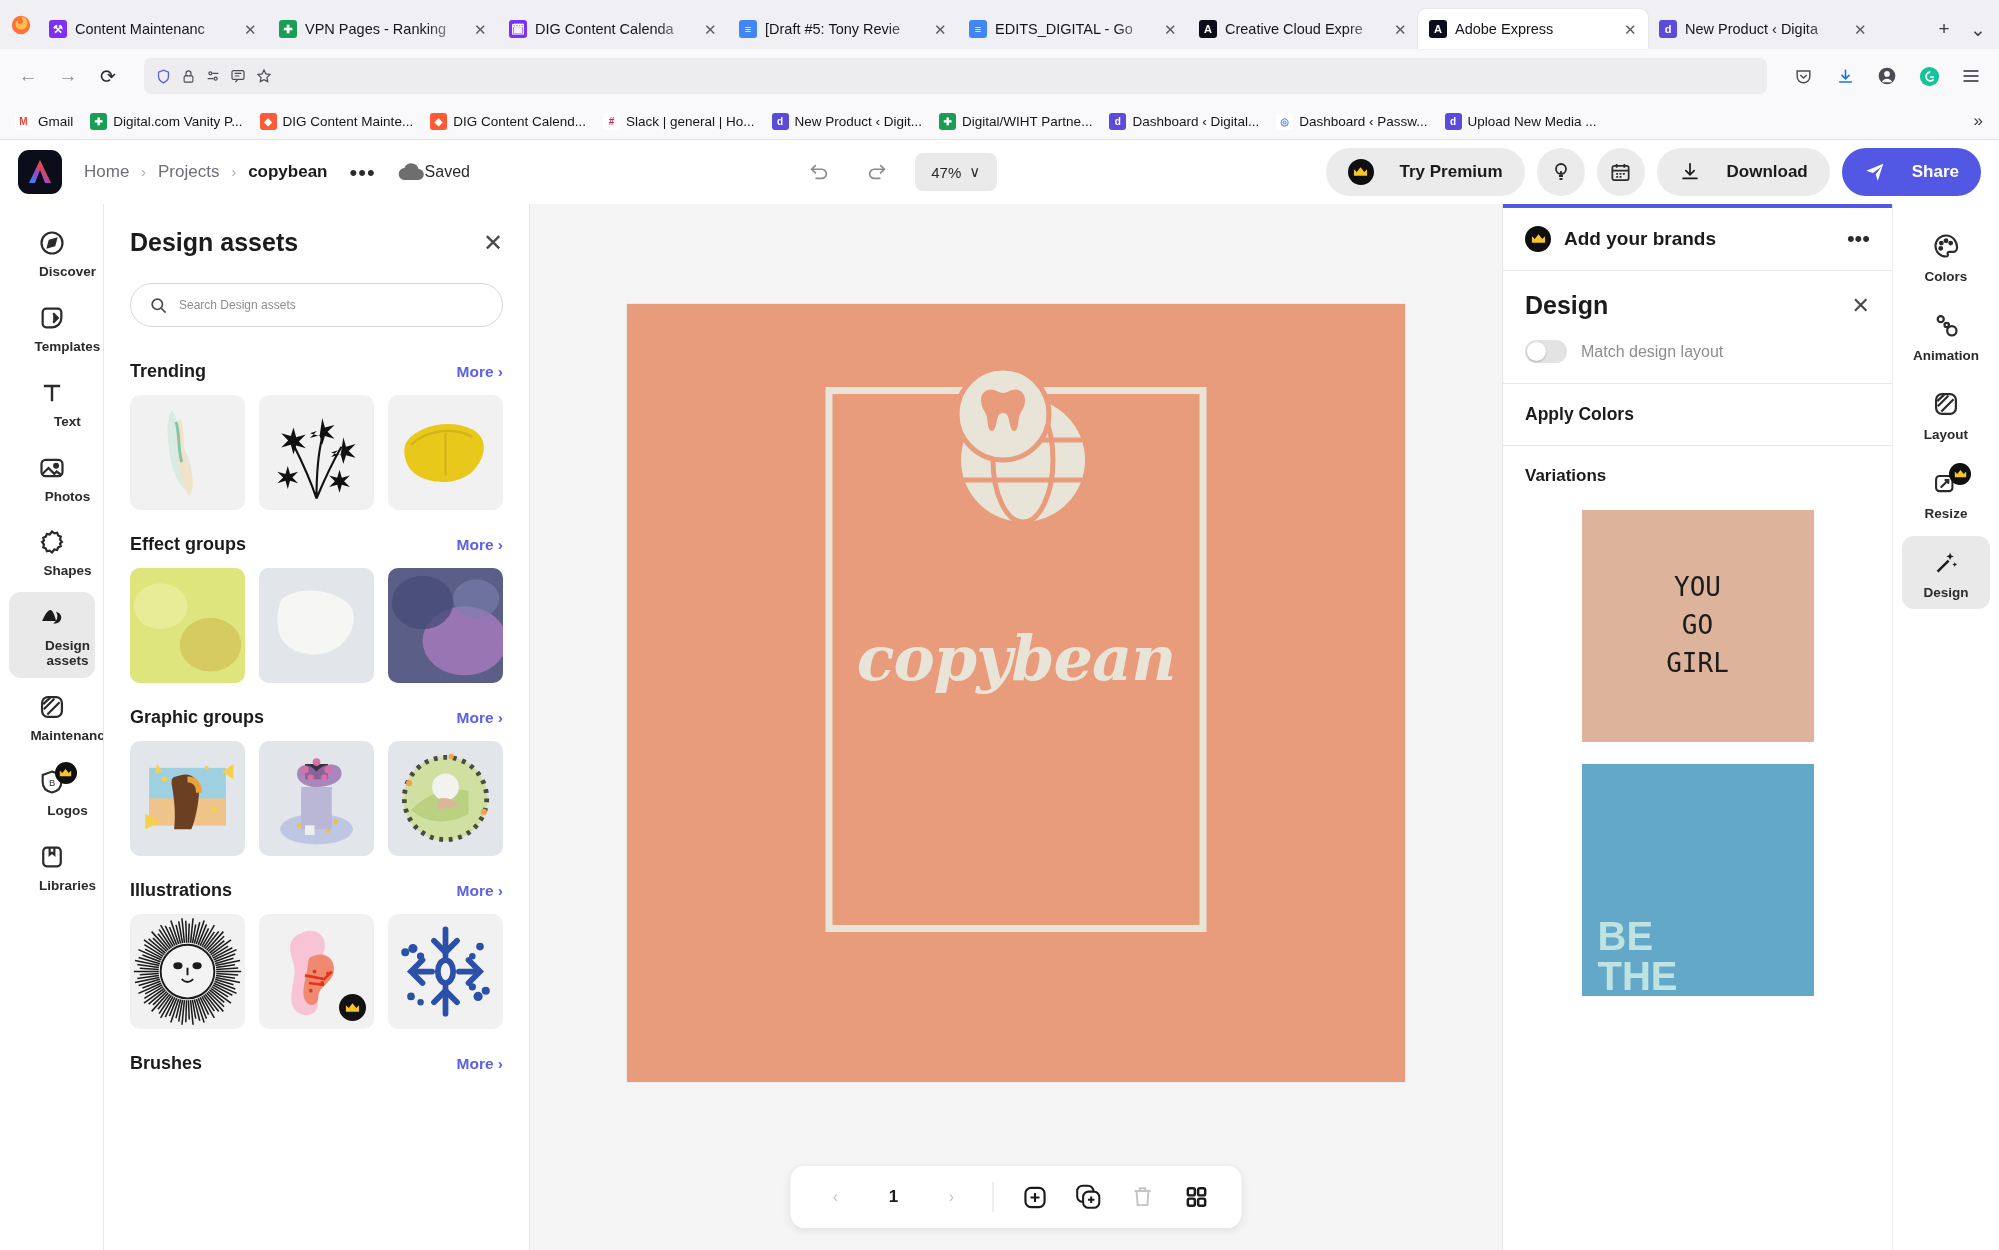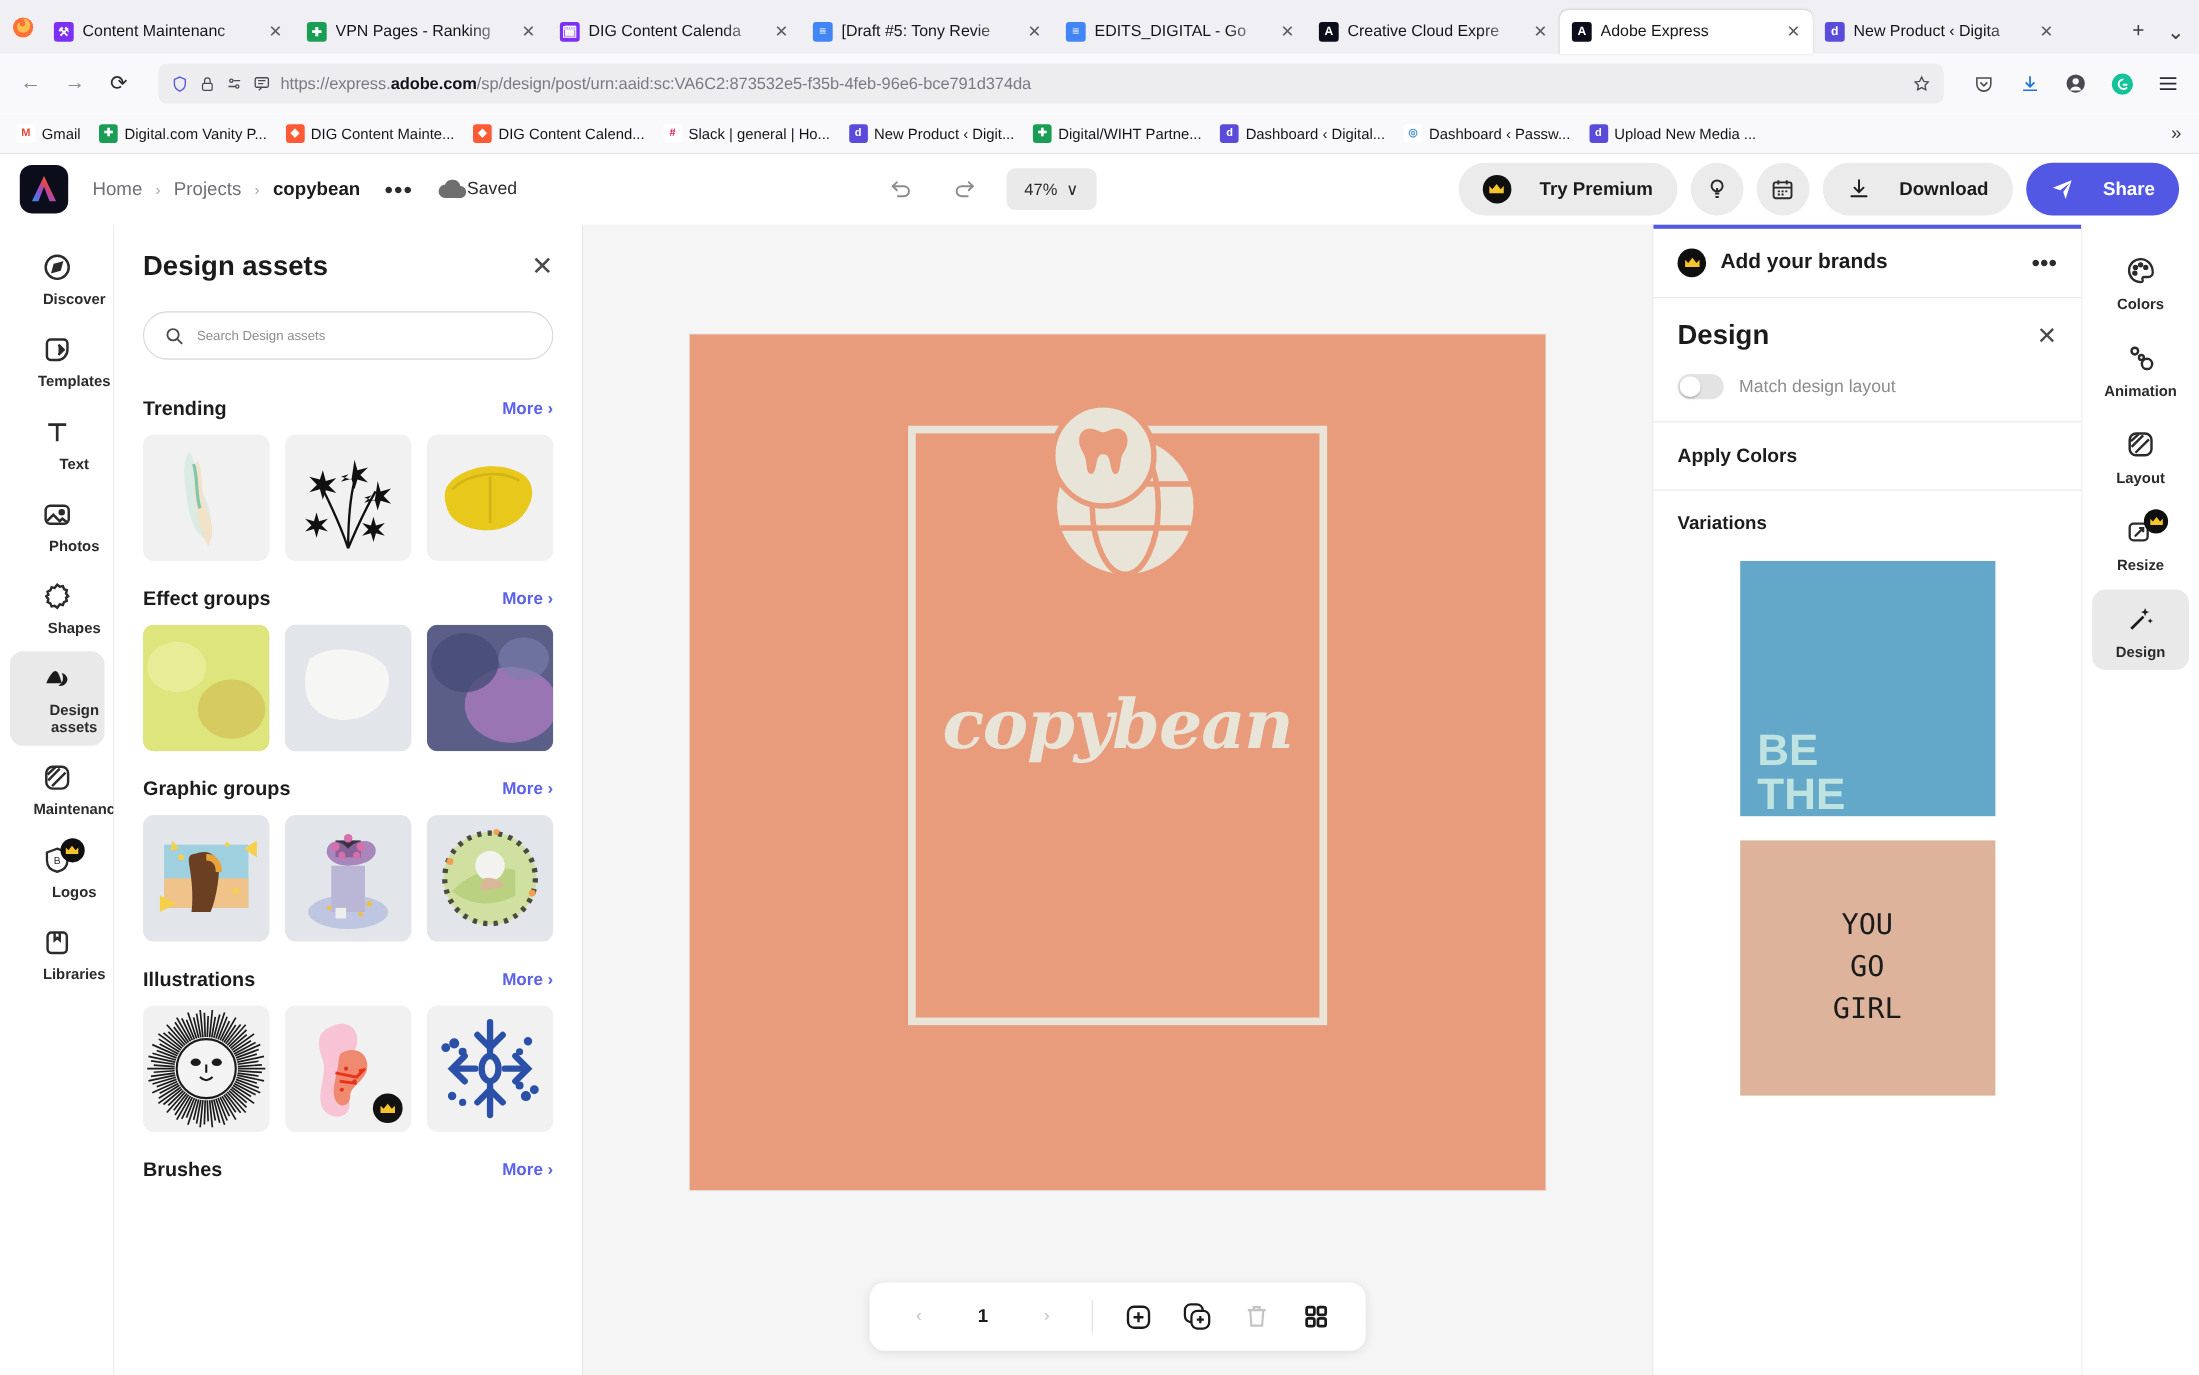--- a/index.html
+++ b/index.html
@@ -335,23 +335,20 @@
             <circle cx="8" cy="8" r="2.2"></circle>
             <path d="M11 8h9M4 16h9"></path>
             <circle cx="16" cy="16" r="2.2"></circle>
           </svg>
       </span>
       <span>
         <svg width="16" height="16" viewBox="0 0 24 24" fill="none" stroke="#4a4a52" stroke-width="1.8">
             <rect x="3" y="4" width="18" height="13" rx="2"></rect>
             <path d="M7 8h10M7 12h7M8 21l4-4"></path>
           </svg>
-      </span>
-      <span class="url-text">
-        <span class="scheme">https://express.</span><span class="host">adobe.com</span><span class="scheme">/sp/design/post/urn:aaid:sc:VA6C2:873532e5-f35b-4feb-96e6-bce791d374da</span>
       </span>
       <span>
         <svg width="18" height="18" viewBox="0 0 24 24" fill="none" stroke="#4a4a52" stroke-width="1.6">
             <path d="M12 4l2.5 5.2 5.5.8-4 3.9 1 5.6-5-2.7-5 2.7 1-5.6-4-3.9 5.5-.8z"></path>
           </svg>
       </span>
     </div>
     <div class="toolbar-icons">
       <div class="nav-btn">
         <svg width="19" height="19" viewBox="0 0 24 24" fill="none" stroke="#4a4a52" stroke-width="1.8">
@@ -978,25 +975,25 @@
           <div class="lbl">Match design layout</div>
         </div>
       </div>
 
       <div class="rp-section">
         <div class="rp-h2">Apply Colors</div>
       </div>
 
       <div class="var-list">
         <div class="var-title">Variations</div>
+        <div class="var-card var-1">
+          <div class="vt">YOU<br>GO<br>GIRL</div>
+        </div>
         <div class="var-card var-2">
           <div class="vt">BE<br>THE</div>
-        </div>
-        <div class="var-card var-1">
-          <div class="vt">YOU<br>GO<br>GIRL</div>
         </div>
       </div>
     </div>
 
     <div class="right-rail" id="right-rail">
         <div class="rr-item">
           <span class="rr-ic">
             <svg width="28" height="28" viewBox="0 0 24 24" fill="none" stroke="#2b2b2b" stroke-width="1.8">
               <path d="M12 3a9 9 0 000 18c1.5 0 2-1 1.5-2s0-2 1.5-2H18a3.5 3.5 0 003.5-3.5C21.5 7.5 17.3 3 12 3z"></path>
               <circle cx="8" cy="9.5" r="1.2" fill="#2b2b2b"></circle>

